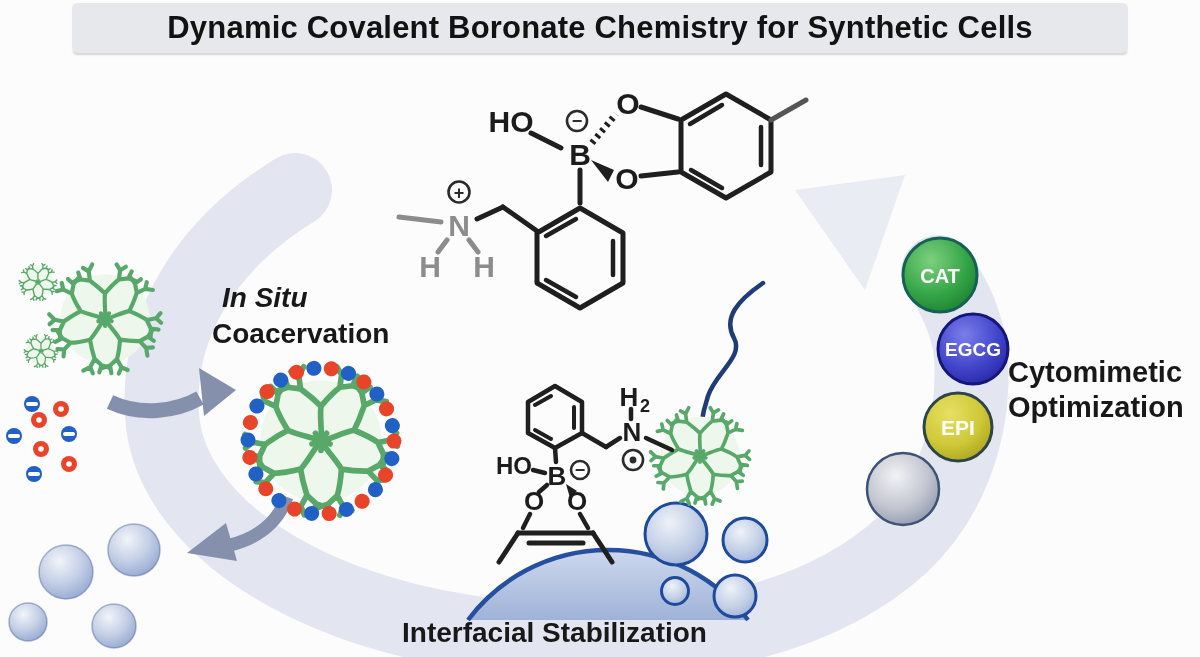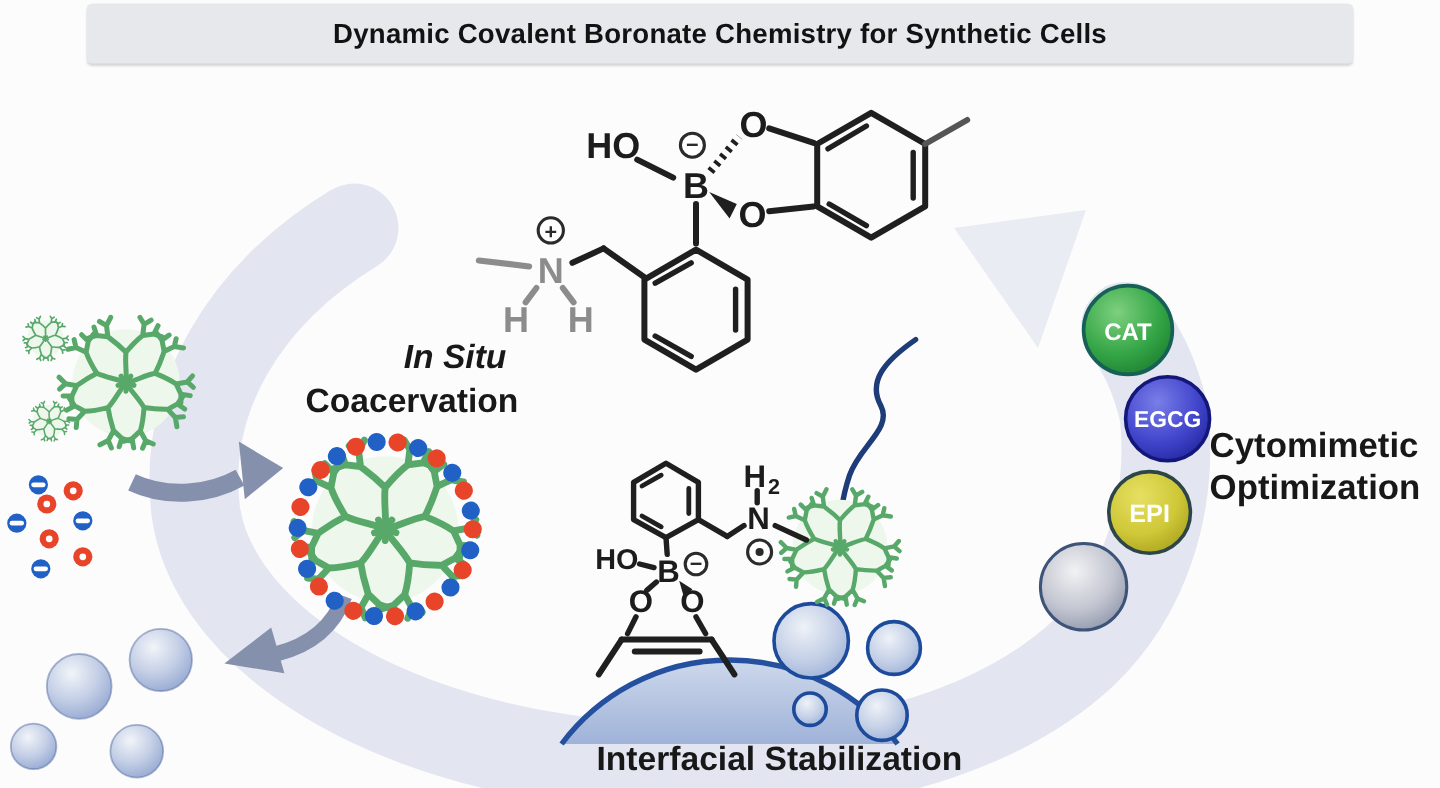--- a/index.html
+++ b/index.html
@@ -7,23 +7,23 @@
     position:relative;width:1200px;height:657px;overflow:hidden;
     background:#fcfcfd;font-family:"Liberation Sans",sans-serif;
   }
   .banner{
     position:absolute;left:72px;top:3px;width:1056px;height:50px;
     background:#e7e8eb;border-radius:5px;
     box-shadow:0 3px 2px -1px rgba(60,60,70,.20);
     display:flex;align-items:center;justify-content:center;
   }
   .banner span{
-    font-size:23px;font-weight:700;color:#121212;letter-spacing:.2px;white-space:nowrap;
+    font-size:31px;font-weight:700;color:#121212;letter-spacing:.2px;white-space:nowrap;
   }
-  .lbl{position:absolute;color:#181818;font-weight:700;text-align:right;}
+  .lbl{position:absolute;color:#181818;font-weight:700;text-align:left;}
   .lbl-insitu{left:222px;top:282px;width:200px;font-size:28px;font-style:italic;}
   .lbl-coacervation{left:212px;top:318px;width:220px;font-size:28px;}
   .lbl-interfacial{left:402px;top:617px;width:400px;font-size:28px;}
   .lbl-cyto{left:1008px;top:355px;width:200px;font-size:29px;line-height:35px;text-align:left;}
   svg{position:absolute;left:0;top:0;}
   .bond{stroke:#1f1f1f;stroke-width:5;stroke-linecap:round;stroke-linejoin:round;fill:none;}
   .bond4{stroke:#1f1f1f;stroke-width:4.5;stroke-linecap:round;stroke-linejoin:round;fill:none;}
   .inner{stroke:#1f1f1f;stroke-width:4.5;stroke-linecap:round;fill:none;}
   .inner4{stroke:#1f1f1f;stroke-width:4;stroke-linecap:round;fill:none;}
   .gbond{stroke:#8c8c8c;stroke-width:5;stroke-linecap:round;fill:none;}

